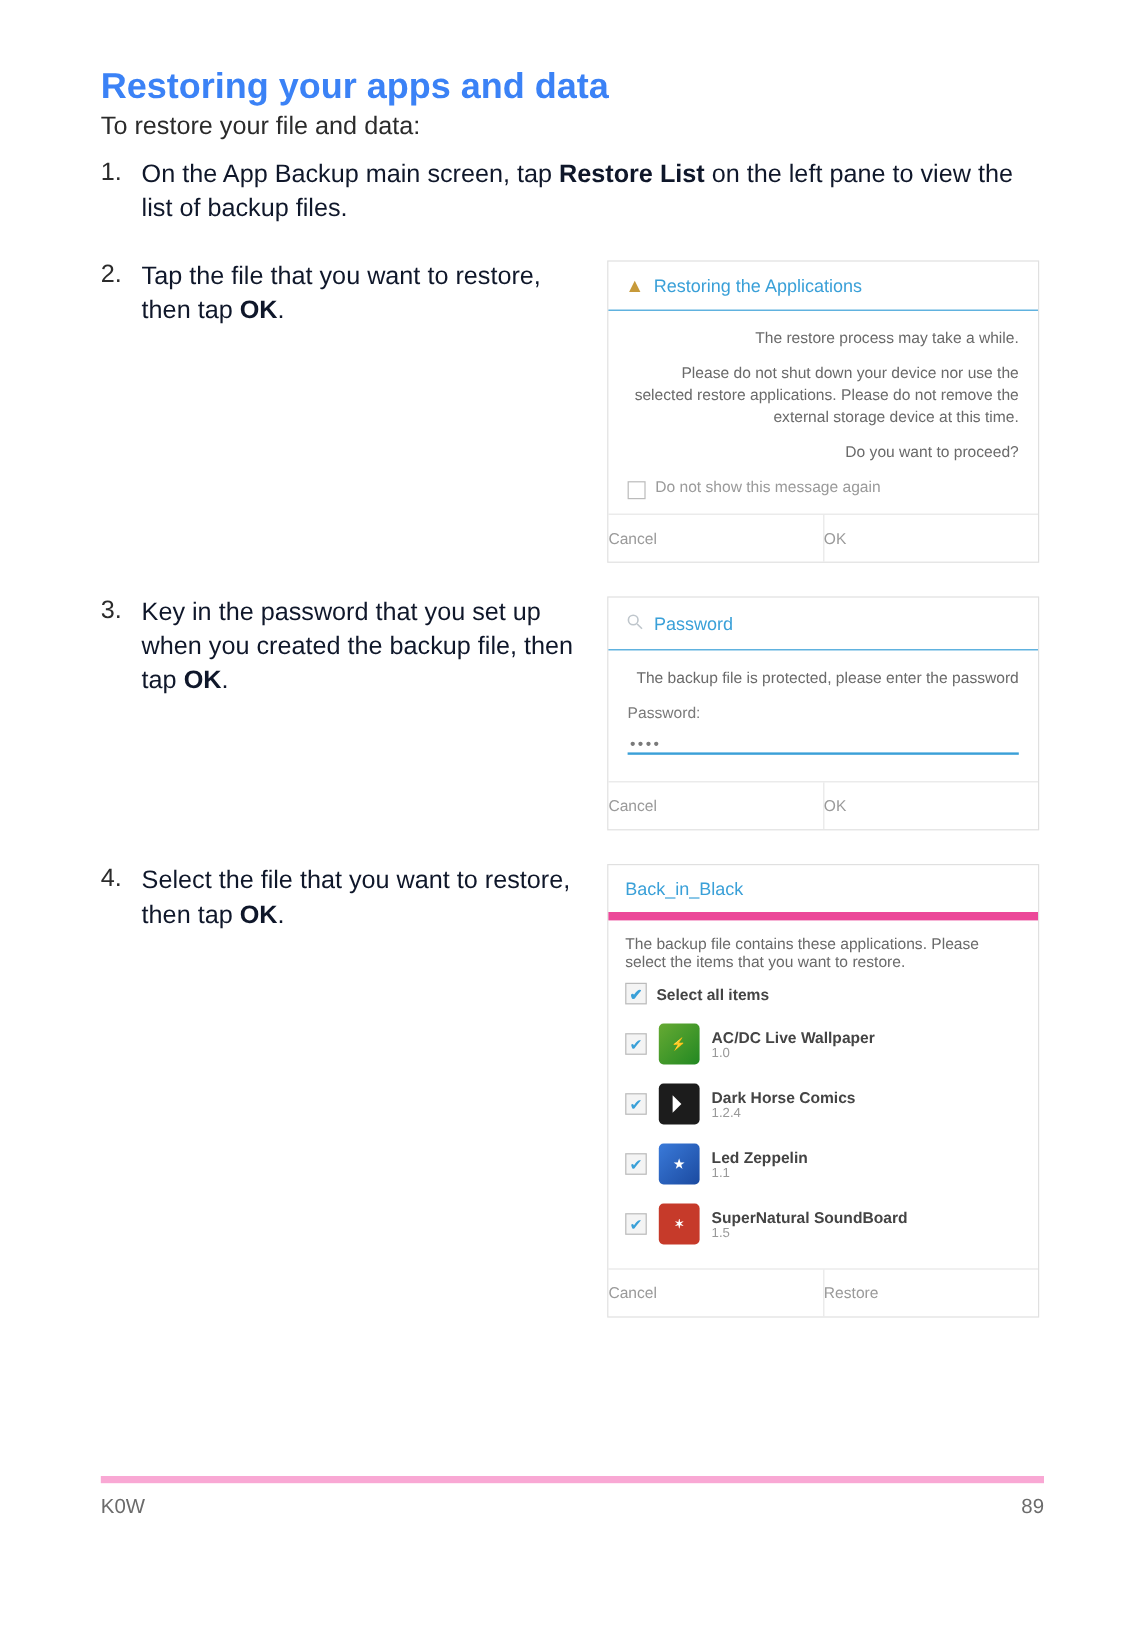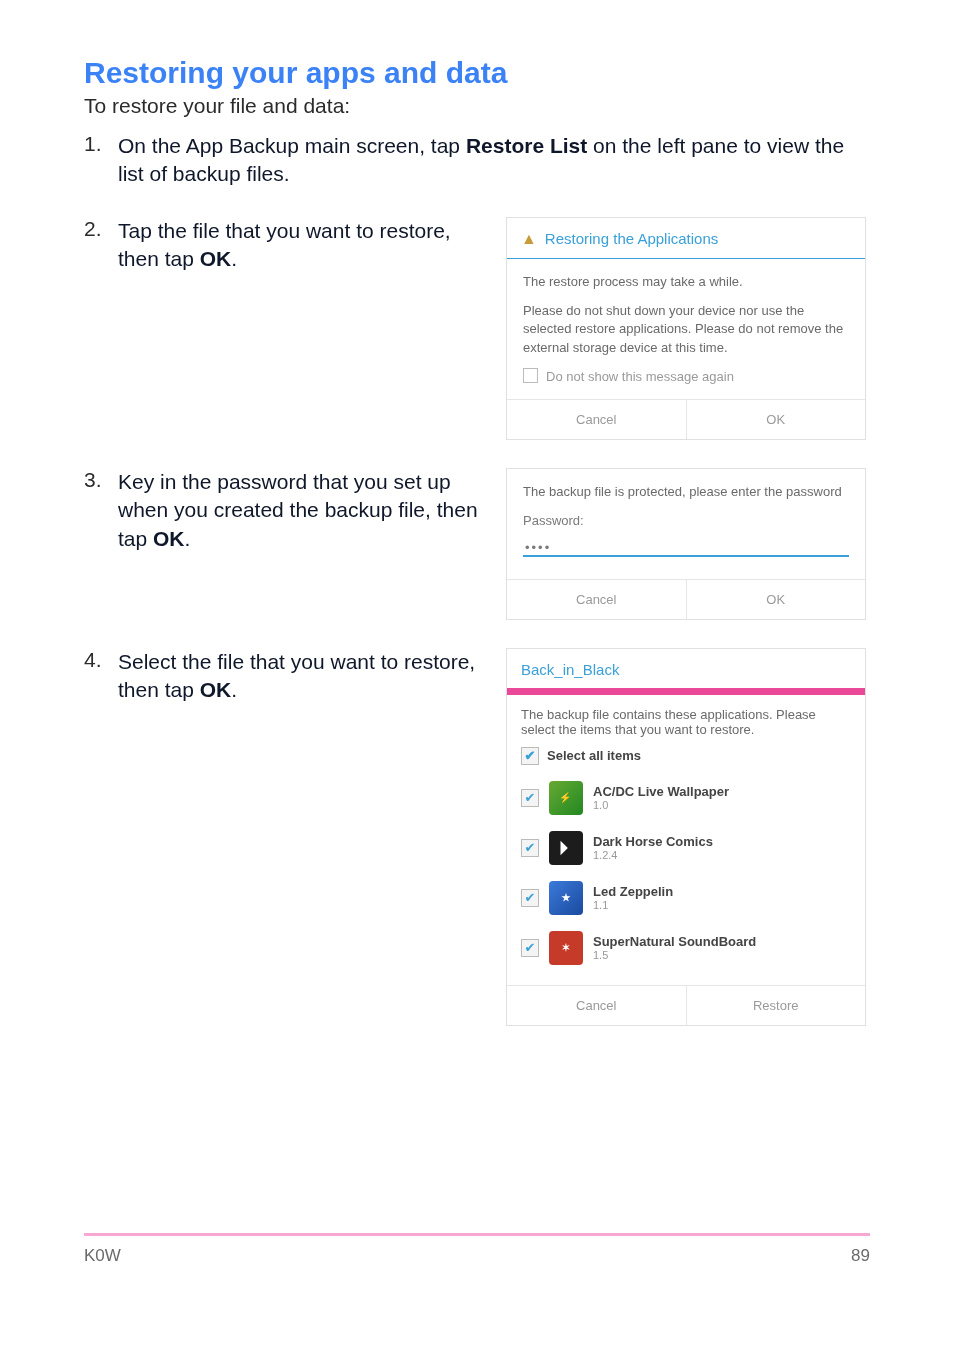--- a/index.html
+++ b/index.html
@@ -9,40 +9,40 @@
   .intro { font-size: 21px; color: #2b2b2b; margin-bottom: 14px; }
   .row { display: flex; align-items: flex-start; gap: 22px; margin-bottom: 28px; }
   .left { flex: 0 0 400px; display: flex; }
   .num { font-size: 21px; width: 34px; flex: none; color: #2b2b2b; }
   .text { font-size: 21px; color: #0f172a; line-height: 1.35; }
   .text b { font-weight: 700; }
   .screenshot-col { flex: 1; display: flex; justify-content: flex-start; }
   .dialog { width: 360px; background: #fff; border: 1px solid #e0e0e0; font-family: "Segoe UI", Arial, sans-serif; color: #6a6a6a; }
   .dlg-title { display: flex; align-items: center; gap: 8px; padding: 12px 14px 10px; color: #3aa0d8; font-size: 15px; border-bottom: 1px solid #3aa0d8; }
   .dlg-body { padding: 14px 16px 12px; font-size: 13px; line-height: 1.45; color: #6a6a6a; }
-  .dlg-body p { margin-bottom: 10px; }
-  .chk-row { display: flex; align-items: flex-start; gap: 8px; color: #9a9a9a; font-size: 13px; margin-top: 6px; }
+  .dlg-body p { margin-bottom: 10px; text-align: right; }
+  .chk-row { display: flex; align-items: flex-end; gap: 8px; color: #9a9a9a; font-size: 13px; margin-top: 6px; }
   .chk { width: 15px; height: 15px; border: 1px solid #bbb; background: #fff; flex: none; }
   .dlg-actions { display: flex; border-top: 1px solid #e6e6e6; }
-  .dlg-btn { flex: 1; text-align: center; padding: 12px 0; color: #9a9a9a; font-size: 13px; }
+  .dlg-btn { flex: 1; text-align: left; padding: 12px 0; color: #9a9a9a; font-size: 13px; }
   .dlg-btn + .dlg-btn { border-left: 1px solid #e6e6e6; }
   .warn-icon { color: #c79a3a; font-weight: 700; font-size: 16px; }
   .key-icon { color: #bfc6cc; font-size: 16px; }
   .pw-label { font-size: 13px; color: #7a7a7a; margin-top: 4px; }
   .pw-field { border-bottom: 2px solid #3aa0d8; margin: 4px 0 10px; padding: 4px 2px; letter-spacing: 2px; color: #7a7a7a; height: 22px; }
   .restore-title { color: #3aa0d8; font-size: 15px; padding: 12px 14px 10px; border-bottom: 7px solid #ec4899; }
   .restore-body { padding: 12px 14px; font-size: 13px; color: #6a6a6a; }
   .select-all { display: flex; align-items: center; gap: 8px; font-weight: 700; color: #444; font-size: 13px; margin: 10px 0 8px; }
   .chk-on { width: 18px; height: 18px; border: 1px solid #bbb; background: #f4f4f4; display: flex; align-items: center; justify-content: center; color: #3aa0d8; font-size: 13px; flex: none; }
   .app-row { display: flex; align-items: center; gap: 10px; padding: 8px 0; }
   .app-icon { width: 34px; height: 34px; border-radius: 4px; flex: none; display: flex; align-items: center; justify-content: center; color: #fff; font-size: 10px; font-weight: 700; }
   .app-meta { display: flex; flex-direction: column; }
   .app-name { font-weight: 700; font-size: 13px; color: #444; }
   .app-ver { font-size: 11px; color: #999; }
-  .footer { position: absolute; bottom: 34px; left: 84px; right: 84px; display: flex; justify-content: space-between; font-size: 17px; color: #6b6b6b; border-top: 3px solid #f9a8d4; padding-top: 10px; }
+  .footer { position: absolute; bottom: 34px; left: 84px; right: 84px; display: flex; justify-content: space-between; font-size: 17px; color: #6b6b6b; border-top: 6px solid #f9a8d4; padding-top: 10px; }
   .icon-acdc { background: linear-gradient(135deg,#6a3 0%,#282 100%); }
   .icon-dhc  { background: #1c1c1c; }
   .icon-lz   { background: linear-gradient(135deg,#3a7ad9 0%,#1b4aa0 100%); }
   .icon-sn   { background: #c63a2a; }
   .icon-inner { width:100%; height:100%; display:flex; align-items:center; justify-content:center; }
   .icon-dhc svg { width:22px; height:22px; }
 </style>
 </head>
 <body>
 
@@ -69,20 +69,21 @@
     </div>
     <div class="screenshot-col">
       <div class="dialog">
         <div class="dlg-title">
           <span class="warn-icon">▲</span>
           <span>Restoring the Applications</span>
         </div>
         <div class="dlg-body">
           <p>The restore process may take a while.</p>
           <p>Please do not shut down your device nor use the selected restore applications. Please do not remove the external storage device at this time.</p>
+          <p>Do you want to proceed?</p>
           <div class="chk-row">
             <span class="chk"></span>
             <span>Do not show this message again</span>
           </div>
         </div>
         <div class="dlg-actions">
           <div class="dlg-btn">Cancel</div>
           <div class="dlg-btn">OK</div>
         </div>
       </div>
@@ -91,20 +92,29 @@
 
   <div class="row">
     <div class="left">
       <div class="num">3.</div>
       <div class="text">
         <span>Key in the password that you set up when you created the backup file, then tap </span><b>OK</b><span>.</span>
       </div>
     </div>
     <div class="screenshot-col">
       <div class="dialog">
+        <div class="dlg-title">
+          <span class="key-icon">
+            <svg width="16" height="16" viewBox="0 0 24 24" fill="none" stroke="#bfc6cc" stroke-width="2">
+                <circle cx="10" cy="10" r="6"></circle>
+                <line x1="15" y1="15" x2="21" y2="21"></line>
+              </svg>
+          </span>
+          <span>Password</span>
+        </div>
         <div class="dlg-body">
           <p>The backup file is protected, please enter the password</p>
           <div class="pw-label">Password:</div>
           <div class="pw-field">••••</div>
         </div>
         <div class="dlg-actions">
           <div class="dlg-btn">Cancel</div>
           <div class="dlg-btn">OK</div>
         </div>
       </div>

